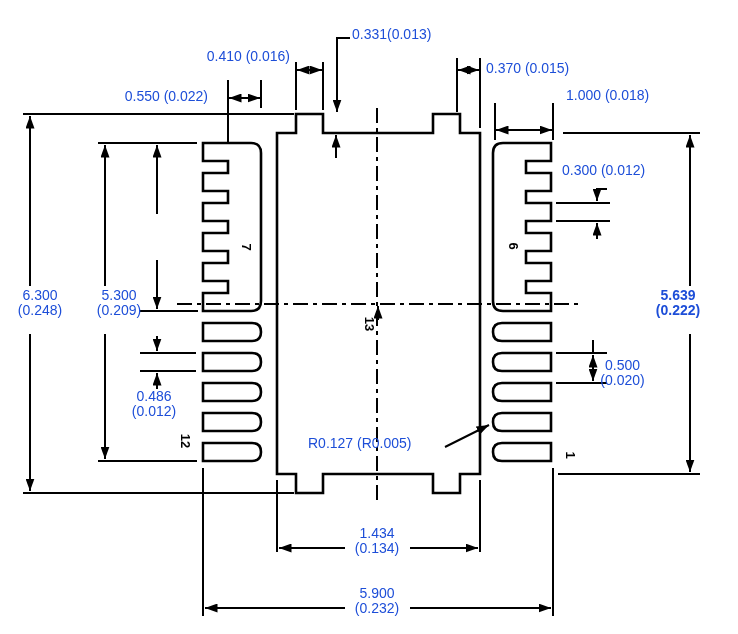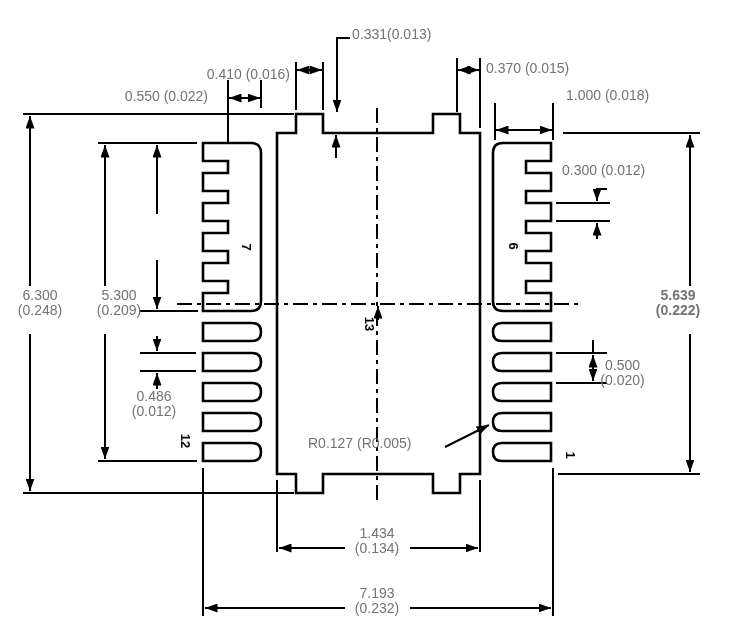--- a/index.html
+++ b/index.html
@@ -1,19 +1,19 @@
 <!DOCTYPE html>
 <html><head>
 <meta charset="utf-8">
 <style>
   html,body{margin:0;padding:0;background:#fff;}
   #stage{position:relative;width:738px;height:634px;background:#fff;overflow:hidden;
          font-family:"Liberation Sans", sans-serif;color:#000;}
   svg{position:absolute;left:0;top:0;}
-  .dim{position:absolute;font-size:14px;line-height:1.1;white-space:nowrap;color:#737373;}
+  .dim{position:absolute;font-size:14px;line-height:1.1;white-space:nowrap;color:#1d4ed8;}
   .dim.right{text-align:right;}
   .dim.center{text-align:center;}
   .pin{position:absolute;width:22px;height:22px;display:flex;align-items:center;justify-content:center;
        font-size:13px;font-weight:bold;transform:rotate(90deg);}
 </style>
 </head>
 <body>
 
 <div id="stage">
 
@@ -125,21 +125,21 @@
       <line x1="410" y1="548" x2="478" y2="548" marker-end="url(#ah)"></line>
 
       <line x1="345" y1="608" x2="205" y2="608" marker-end="url(#ah)"></line>
       <line x1="410" y1="608" x2="551" y2="608" marker-end="url(#ah)"></line>
 
       <line x1="378" y1="320" x2="378" y2="306" marker-end="url(#ah)"></line>
     </g>
   </svg>
 
   <div class="dim" style="left:352px;top:27px;">0.331(0.013)</div>
-  <div class="dim right" style="left:183px;top:67px;width:107px;">0.410 (0.016)</div>
+  <div class="dim right" style="left:183px;top:49px;width:107px;">0.410 (0.016)</div>
   <div class="dim right" style="left:100px;top:89px;width:108px;">0.550 (0.022)</div>
   <div class="dim" style="left:486px;top:61px;">0.370 (0.015)</div>
   <div class="dim" style="left:566px;top:88px;">1.000 (0.018)</div>
   <div class="dim" style="left:562px;top:163px;">0.300 (0.012)</div>
 
   <div class="dim center" style="left:0px;top:288px;width:80px;">
     <div>6.300</div>
     <div>(0.248)</div>
   </div>
   <div class="dim center" style="left:79px;top:288px;width:80px;">
@@ -159,21 +159,21 @@
     <div>(0.012)</div>
   </div>
 
   <div class="dim" style="left:308px;top:436px;text-align:right;">R0.127 (R0.005)</div>
 
   <div class="dim center" style="left:327px;top:526px;width:100px;">
     <div>1.434</div>
     <div>(0.134)</div>
   </div>
   <div class="dim center" style="left:327px;top:586px;width:100px;">
-    <div>7.193</div>
+    <div>5.900</div>
     <div>(0.232)</div>
   </div>
 
   <div class="pin" style="left:236px;top:236px;">7</div>
   <div class="pin" style="left:503px;top:235px;">6</div>
   <div class="pin" style="left:175px;top:430px;">12</div>
   <div class="pin" style="left:560px;top:444px;">1</div>
   <div class="pin" style="left:359px;top:313px;">13</div>
 
 </div>

